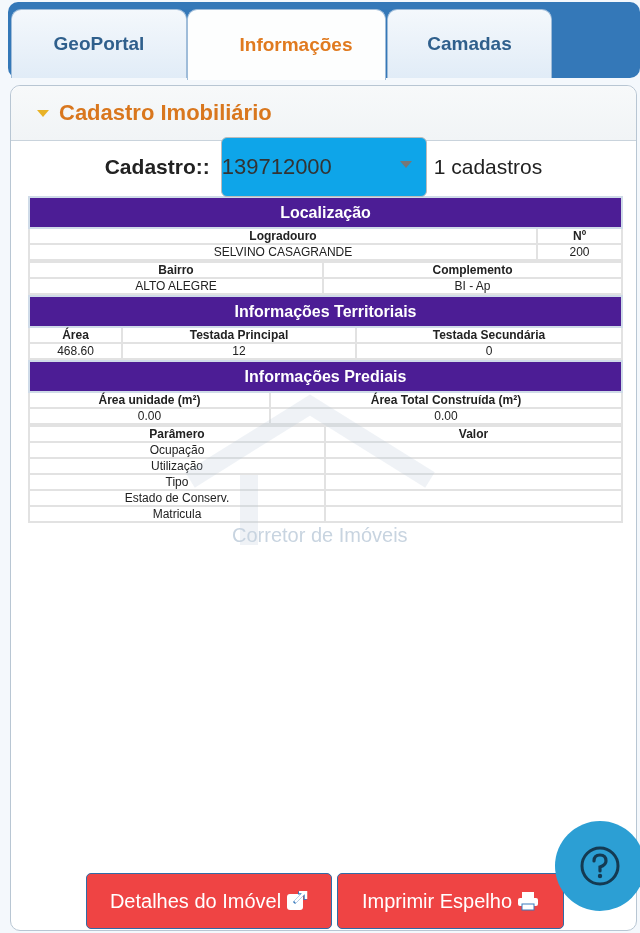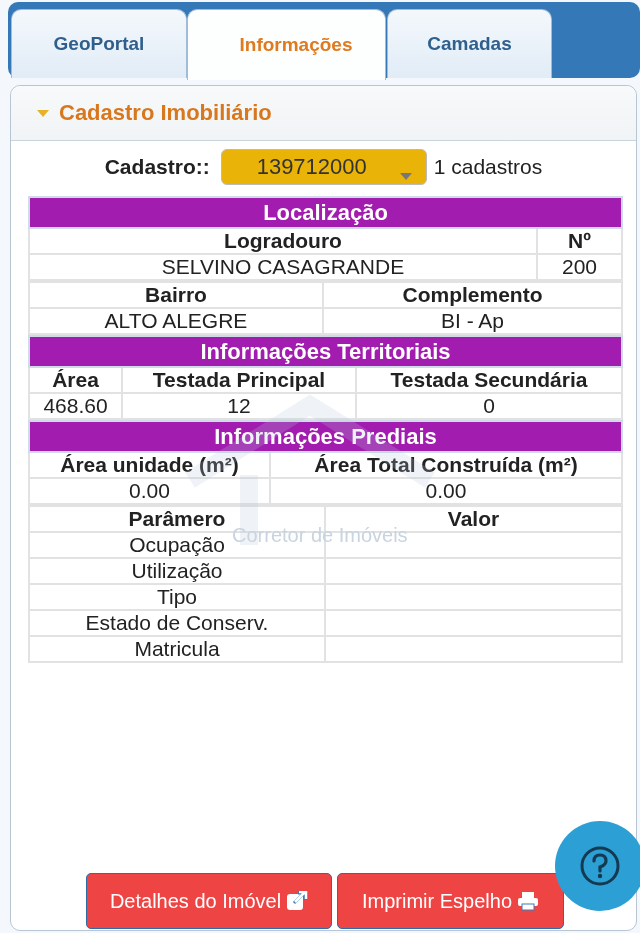--- a/index.html
+++ b/index.html
@@ -34,32 +34,32 @@
       display: flex; align-items: center; padding-left: 26px;
     }
     .caret { width: 0; height: 0; border-left: 6px solid transparent; border-right: 6px solid transparent; border-top: 7px solid #e8b227; margin-right: 10px; }
     .panel-title { font-size: 22px; font-weight: bold; color: #d9771e; }
 
     .summary { text-align: center; font-size: 21px; line-height: 26px; padding-top: 4px; color: #222; }
     .summary b { font-weight: bold; }
     .cadastro-row { display: flex; align-items: center; justify-content: center; margin-top: 0px; height: 52px; }
     .cad-label { font-weight: bold; font-size: 21px; margin-right: 11px; }
     .select {
-      width: 206px; height: 36px; border: 1px solid #bbb; border-radius: 6px;
-      display: flex; align-items: center; justify-content: center; font-size: 22px; color: #333; position: relative; background: #eab308;
+      width: 206px; height: 60px; border: 1px solid #bbb; border-radius: 6px;
+      display: flex; align-items: center; font-size: 22px; color: #333; position: relative; background: #0ea5e9;
       padding-right: 24px;
     }
     .select-arrow { position: absolute; right: 14px; top: 23px; width: 0; height: 0; border-left: 6px solid transparent; border-right: 6px solid transparent; border-top: 7px solid #777; }
     .cad-count { font-size: 21px; margin-left: 7px; }
 
     table { border-collapse: collapse; width: 593px; margin-left: 17px; table-layout: fixed; }
-    td, th { border: 2px solid #e2e2e2; text-align: center; font-size: 21px; height: 16px; padding: 0; }
+    td, th { border: 2px solid #e2e2e2; text-align: center; font-size: 12px; height: 16px; padding: 0; }
     th { font-weight: bold; color: #222; }
     td { color: #222; }
-    .sect td { background: #a21caf; color: #fff; font-weight: bold; font-size: 22px; height: 31px; border-color: #cfdbe8; }
+    .sect td { background: #4c1d95; color: #fff; font-weight: bold; font-size: 16px; height: 31px; border-color: #cfdbe8; }
 
     .watermark { position: absolute; left: 180px; top: 385px; width: 260px; height: 170px; pointer-events: none; opacity: 0.22; }
     .wm-text { position: absolute; left: 232px; top: 524px; font-size: 20px; color: #c8d4e0; pointer-events: none; }
 
     .btn {
       position: absolute; top: 873px; height: 56px; background: #ef4444; color: #fff;
       border-radius: 5px; font-size: 20px; display: flex; align-items: center; justify-content: center; cursor: pointer;
       border: 1px solid #2f6ba6;
     }
     .btn1 { left: 86px; width: 246px; }

